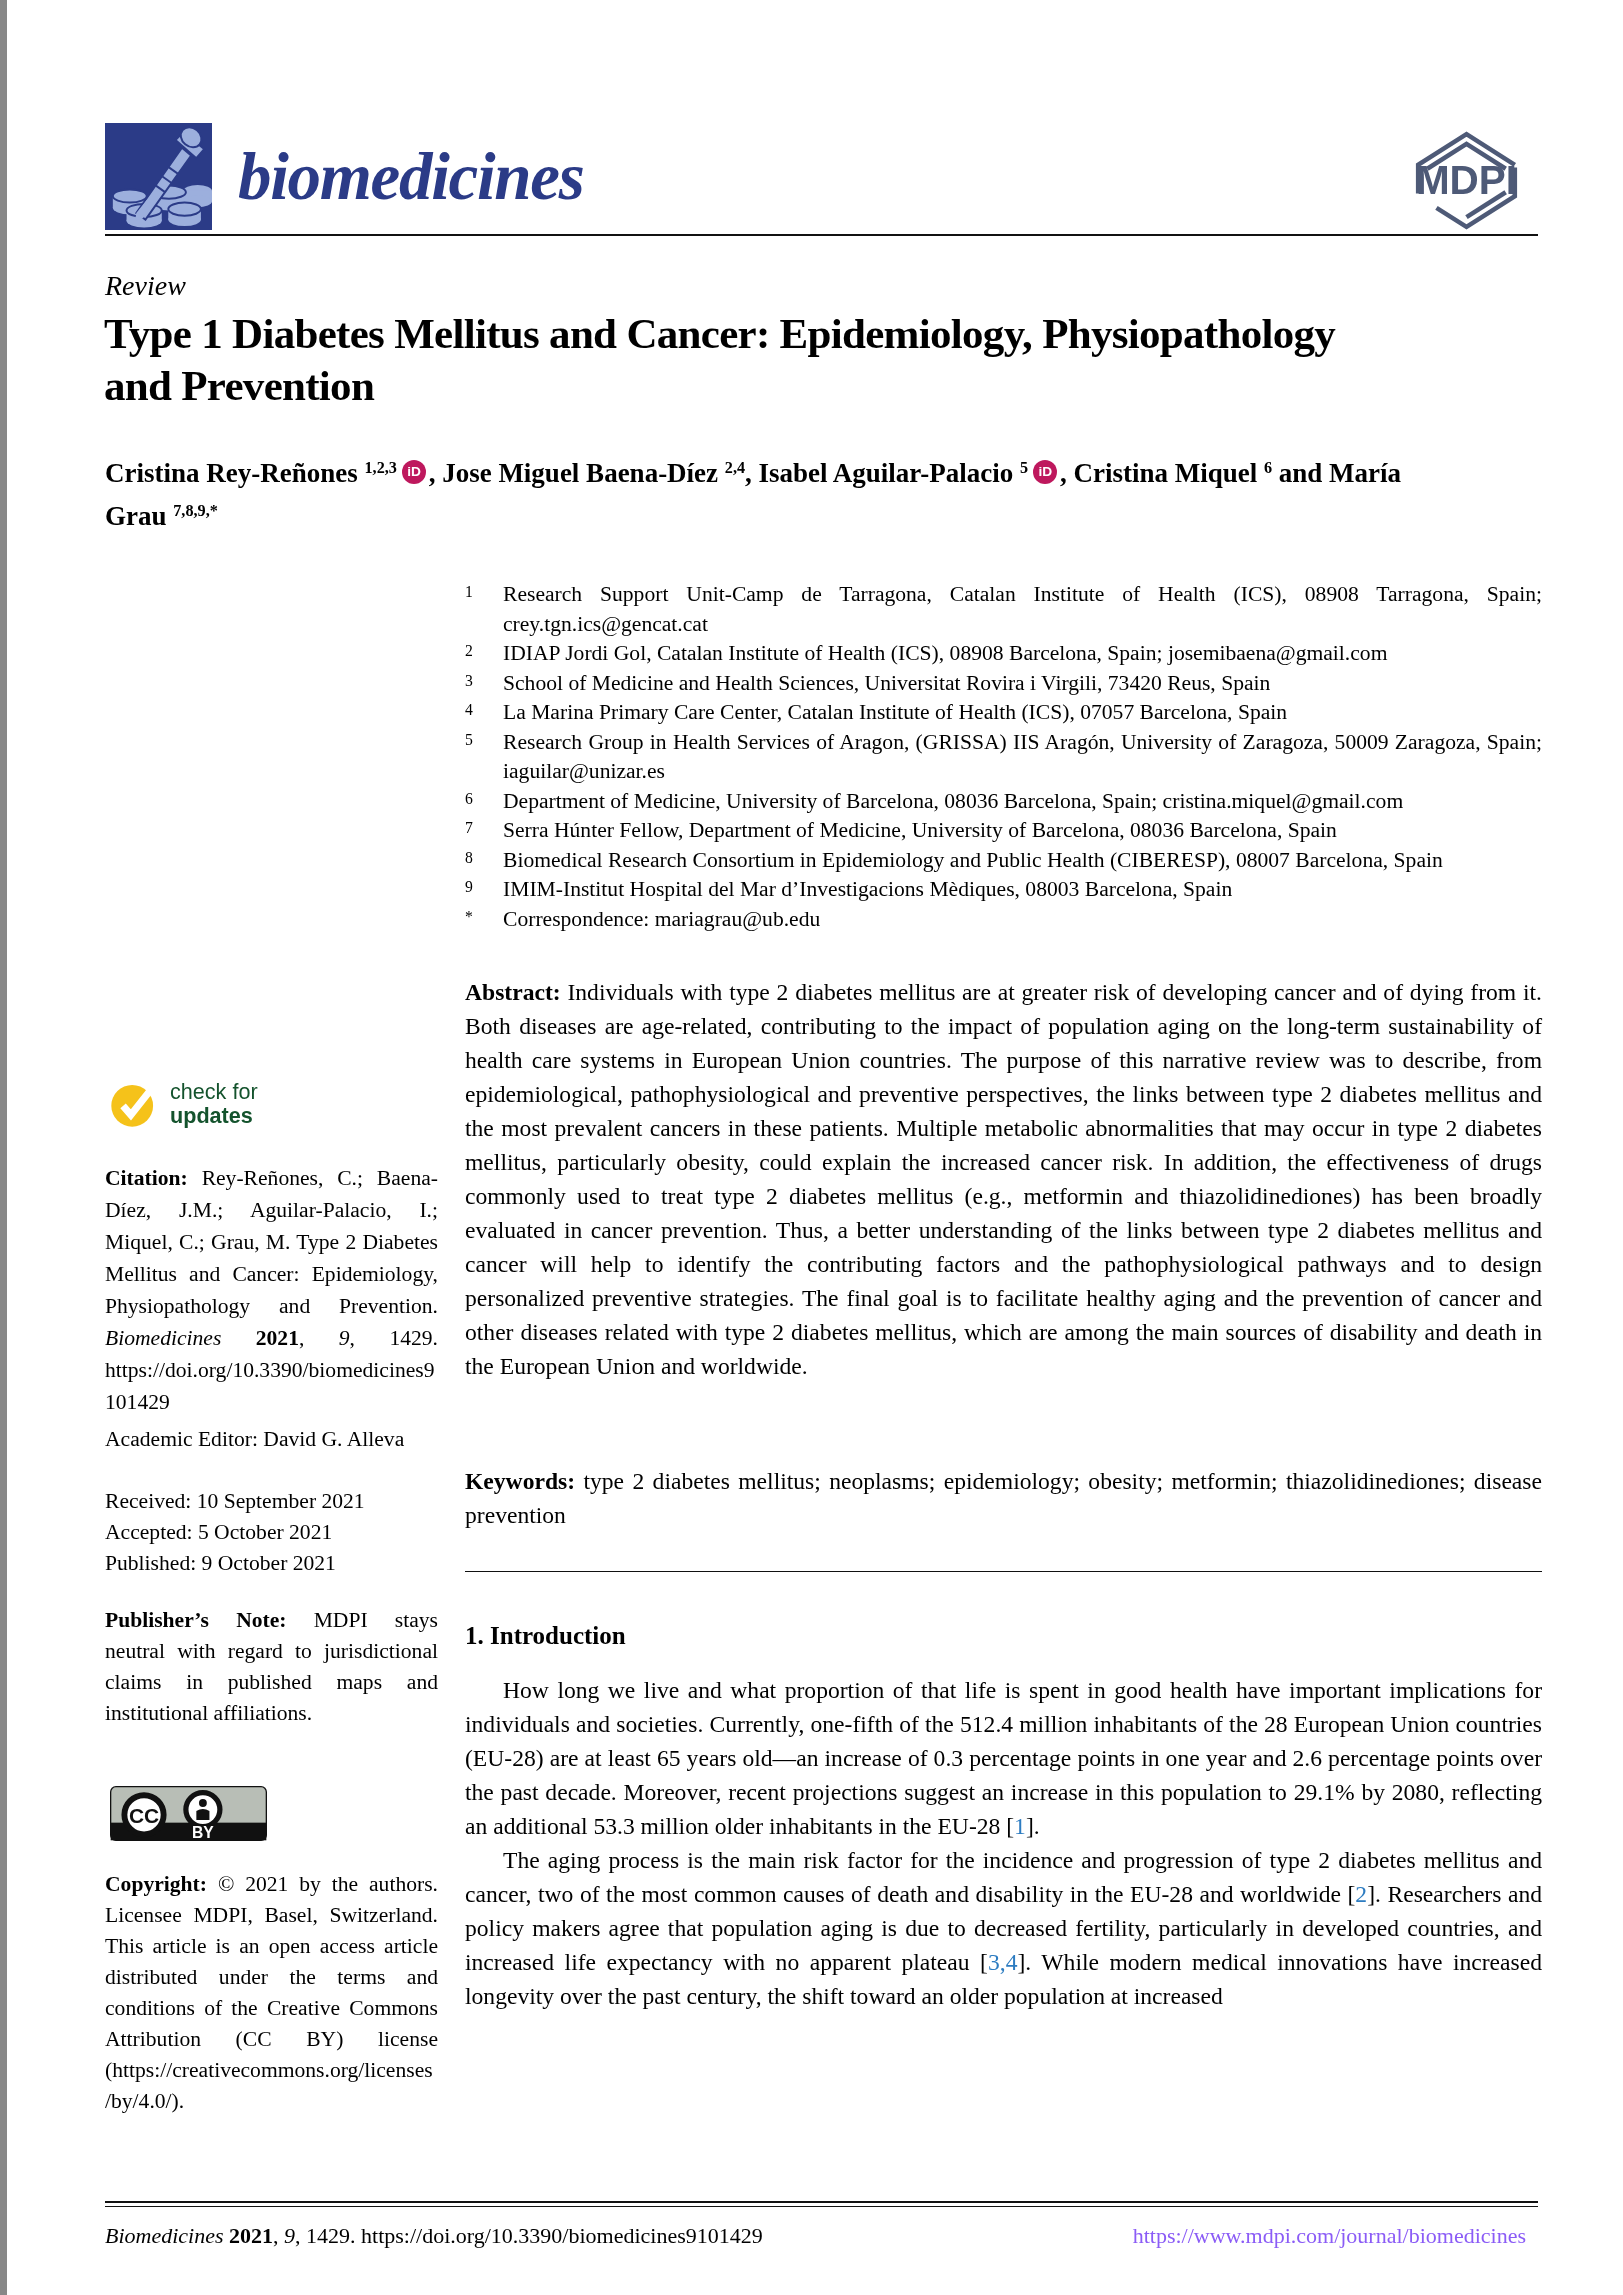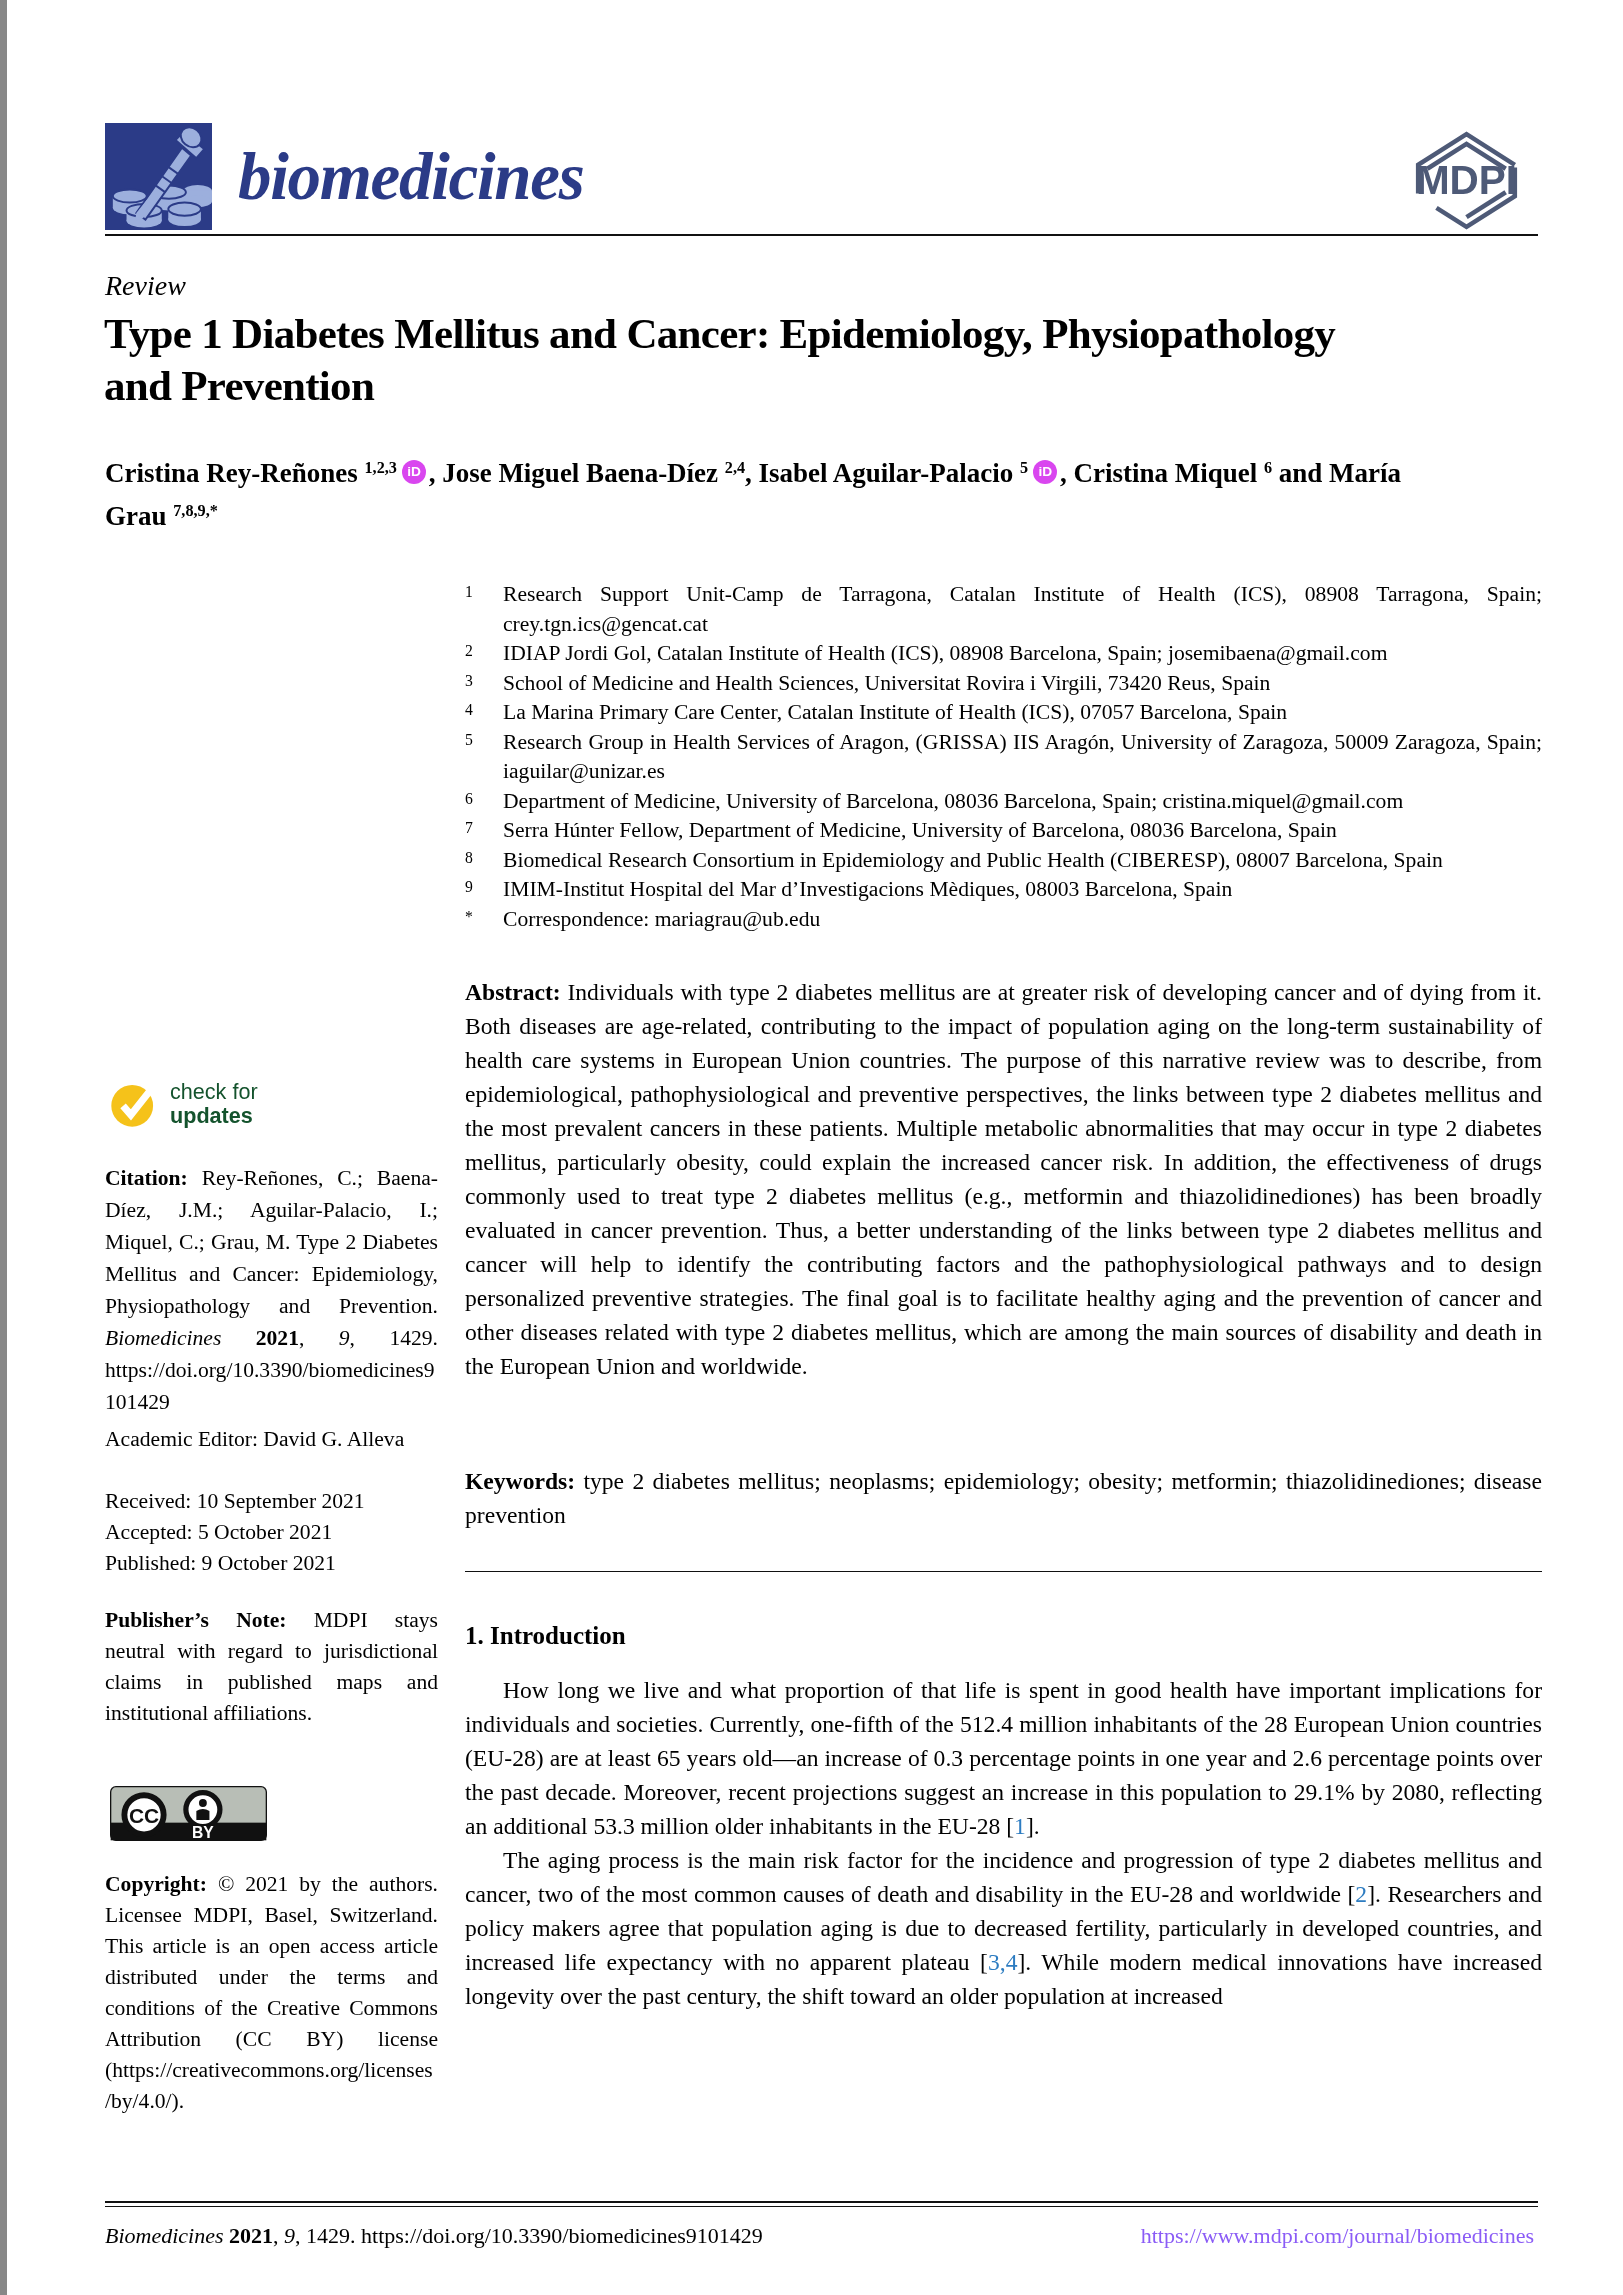--- a/index.html
+++ b/index.html
@@ -14,21 +14,21 @@
   .mdpi-logo{position:absolute;right:93px;top:128px;width:141px;height:105px;}
   .rule-top{position:absolute;left:98px;right:92px;top:234px;border-top:2px solid #111;}
 
   
   .review{position:absolute;left:98px;top:270px;font-size:28px;font-style:italic;}
   .title{position:absolute;left:97px;top:308px;width:1289px;font-size:43px;font-weight:bold;
          line-height:52px;letter-spacing:-0.7px;}
   .authors{position:absolute;left:98px;top:454px;width:1303px;font-size:27px;font-weight:bold;
            line-height:39px;}
   .sup{font-size:60%;position:relative;top:-0.55em;font-weight:inherit;}
-  .orcid{display:inline-block;width:24px;height:24px;border-radius:50%;background:#d946ef;
+  .orcid{display:inline-block;width:24px;height:24px;border-radius:50%;background:#be185d;
          color:#fff;font-family:"Liberation Sans",sans-serif;font-style:normal;
          font-size:13.7px;font-weight:bold;text-align:center;line-height:24px;
          position:relative;top:-0.45em;margin:0 2.6px 0 5.2px;cursor:pointer;}
 
   
   .affs{position:absolute;left:458px;top:580px;width:1077px;font-size:21.6px;line-height:29.5px;}
   .aff-row{display:flex;}
   .aff-num{flex:0 0 38px;font-size:15.7px;position:relative;top:-2.6px;}
   .aff-text{flex:1;text-align:justify;}
   .abstract{position:absolute;left:458px;top:975px;width:1077px;font-size:23.6px;
@@ -52,21 +52,21 @@
   .citation{top:1162px;line-height:32px;text-align:justify;overflow-wrap:anywhere;}
   .editor{top:1424px;line-height:31px;}
   .dates{top:1486px;line-height:31px;}
   .pubnote{top:1605px;line-height:31px;text-align:justify;}
   .ccbadge{top:1786px;left:103px;position:absolute;width:157px;height:55px;cursor:pointer;}
   .copyright{top:1869px;line-height:31px;text-align:justify;overflow-wrap:anywhere;}
 
   
   .footer-rule{position:absolute;left:98px;right:92px;top:2201px;height:3.3px;
                border-top:2px solid #111;border-bottom:1.3px solid #111;}
-  .footer{position:absolute;left:98px;right:96px;top:2223px;font-size:22px;
+  .footer{position:absolute;left:98px;right:104px;top:2223px;font-size:22px;
           display:flex;justify-content:space-between;}
   .footer a, .plain{color:#8b5cf6;text-decoration:none;}
 </style>
 </head>
 <body>
 
 <div class="page">
 
   <div class="header">
     <svg class="logo-square" viewBox="0 0 164 164">

